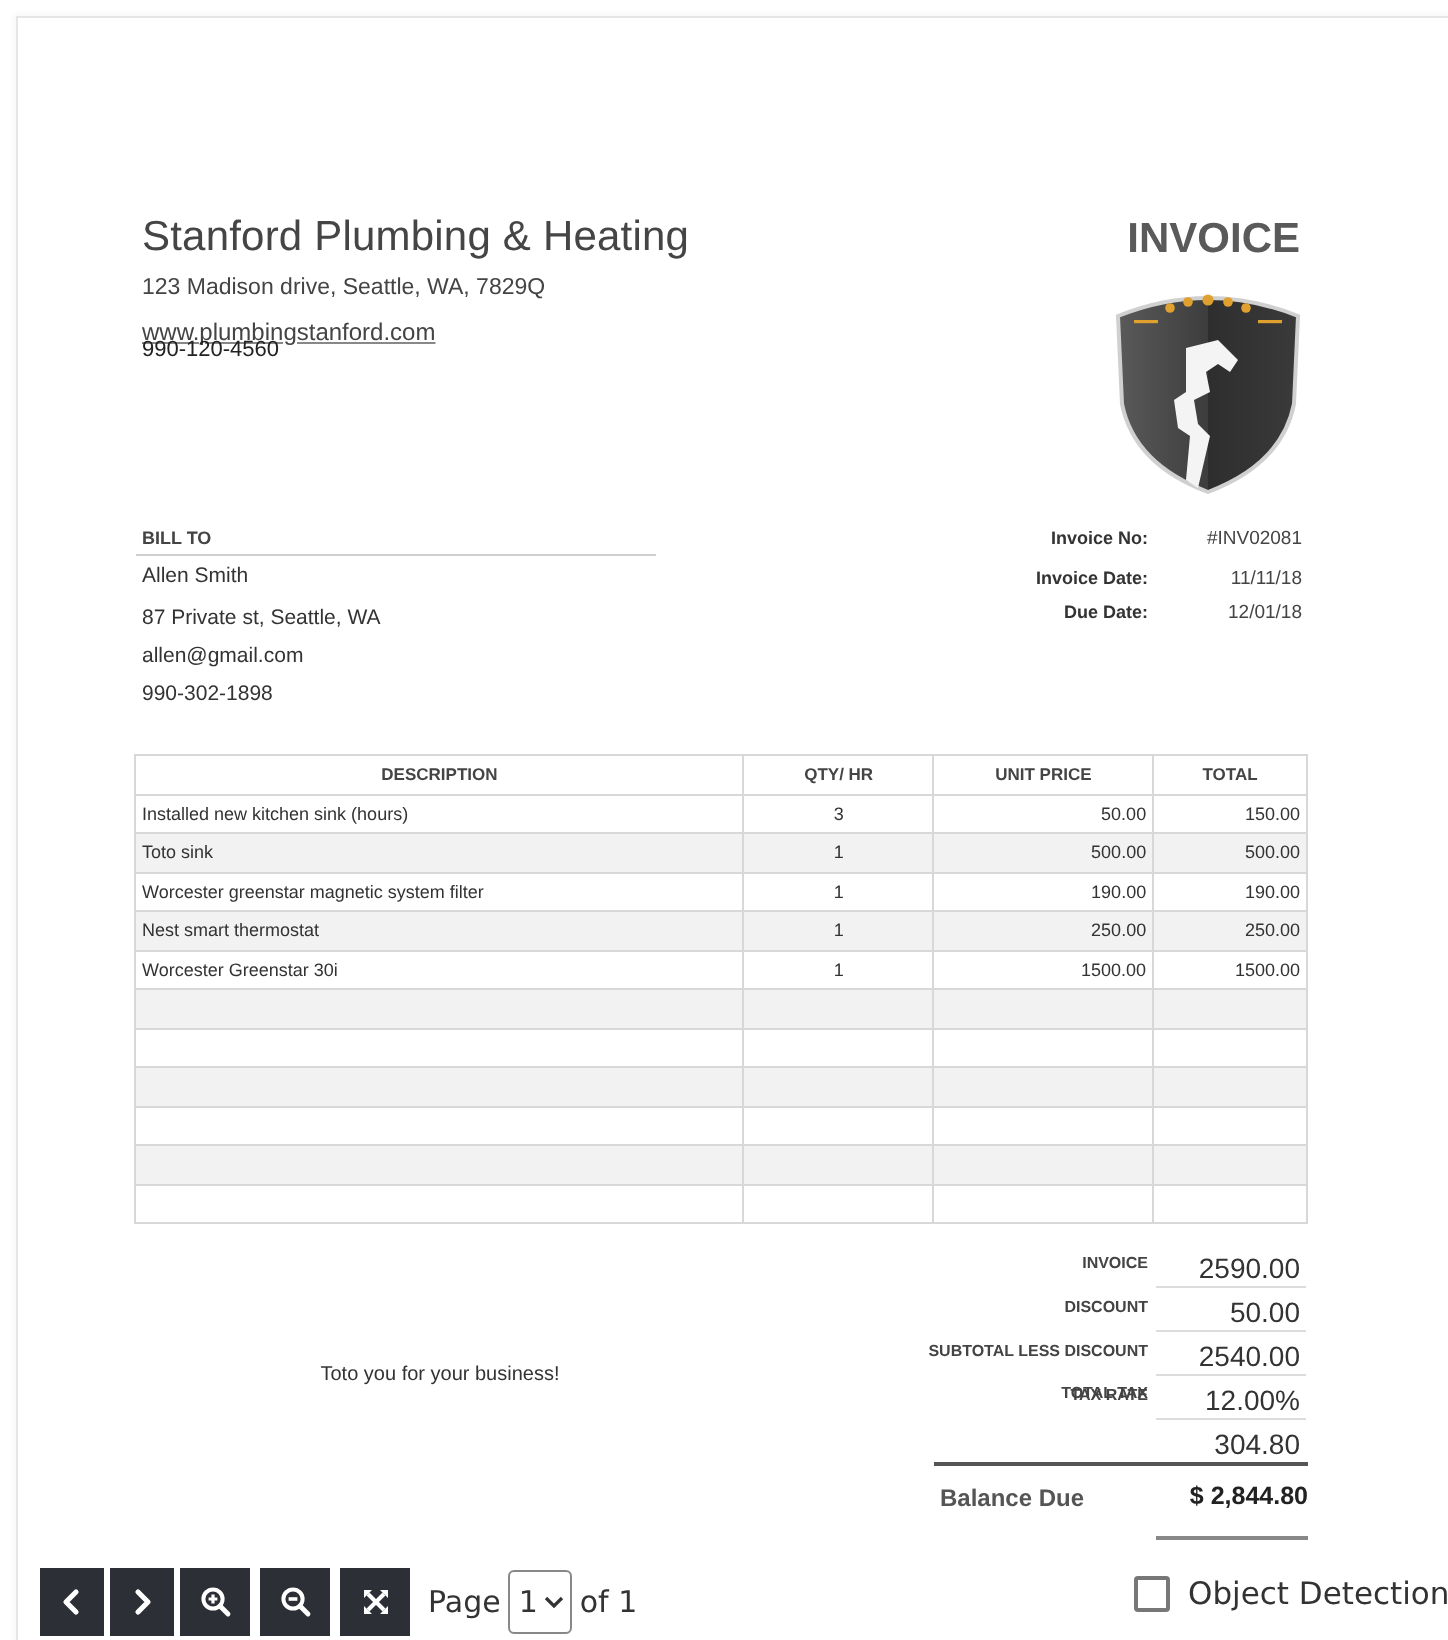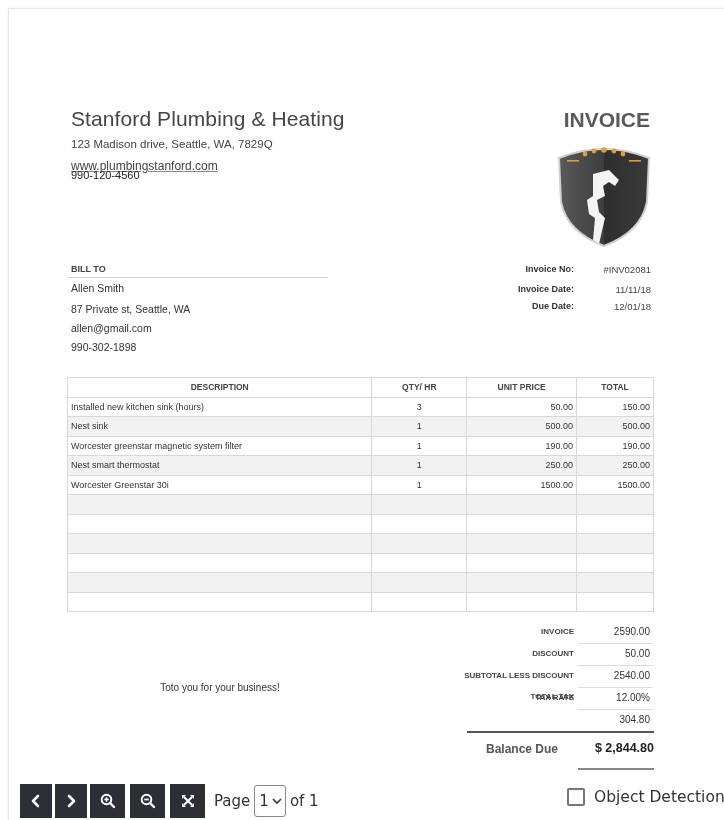--- a/index.html
+++ b/index.html
@@ -36,24 +36,24 @@
     table.items th, table.items td {
       border: 1px solid #d8d8d8; height: 19.5px; padding: 0 3px; box-sizing: border-box;
     }
     table.items th { font-weight: bold; color: #444; text-align: center; font-size: 8.5px; background: #fff; }
     table.items tr:nth-child(even) td { background: #f2f2f2; }
     table.items td.c { text-align: center; }
     table.items td.r { text-align: right; }
     col.c1 { width: 305px; } col.c2 { width: 95px; } col.c3 { width: 110px; } col.c4 { width: 77px; }
 
     .sum-label { font-size: 8px; font-weight: bold; color: #444; text-align: right; width: 160px; left: 414px; }
-    .sum-value { font-size: 10px; color: #333; text-align: right; width: 72px; left: 578px; }
+    .sum-value { font-size: 14px; color: #333; text-align: right; width: 72px; left: 578px; }
     .sum-rule { left: 578px; width: 75px; height: 1px; background: #dcdcdc; }
     .balance-rule-top { left: 467px; top: 731px; width: 187px; height: 2px; background: #555; }
-    .balance-label { left: 470px; top: 742px; width: 104px; text-align: center; font-size: 12px; font-weight: bold; color: #555; }
+    .balance-label { left: 470px; top: 742px; width: 104px; text-align: left; font-size: 12px; font-weight: bold; color: #555; }
     .balance-value { left: 578px; top: 741px; width: 76px; text-align: right; font-size: 12.5px; font-weight: bold; color: #222; }
     .balance-rule-bottom { left: 578px; top: 768px; width: 76px; height: 2px; background: #888; }
     .thanks { left: 120px; top: 682px; width: 200px; text-align: center; font-size: 10px; color: #333; }
 
     .toolbar { position: absolute; left: 20px; top: 784px; height: 34px; display: flex; align-items: center; }
     .tb-btn {
       width: 32px; height: 34px; background: #2d2f36; color: #fff; margin-right: 3px;
       display: flex; align-items: center; justify-content: center; cursor: pointer;
     }
     .tb-btn.wide { width: 35px; margin-right: 5px; }
@@ -135,21 +135,21 @@
     </tr>
   </thead>
   <tbody id="item-rows">
       <tr>
         <td>Installed new kitchen sink (hours)</td>
         <td class="c">3</td>
         <td class="r">50.00</td>
         <td class="r">150.00</td>
       </tr>
       <tr>
-        <td>Nest sink</td>
+        <td>Toto sink</td>
         <td class="c">1</td>
         <td class="r">500.00</td>
         <td class="r">500.00</td>
       </tr>
       <tr>
         <td>Worcester greenstar magnetic system filter</td>
         <td class="c">1</td>
         <td class="r">190.00</td>
         <td class="r">190.00</td>
       </tr>

